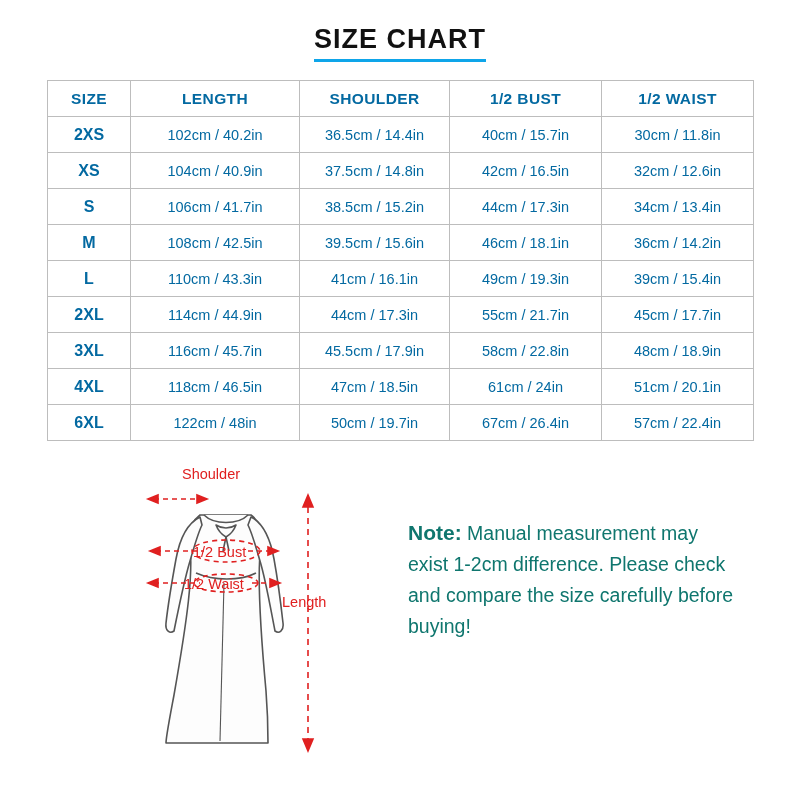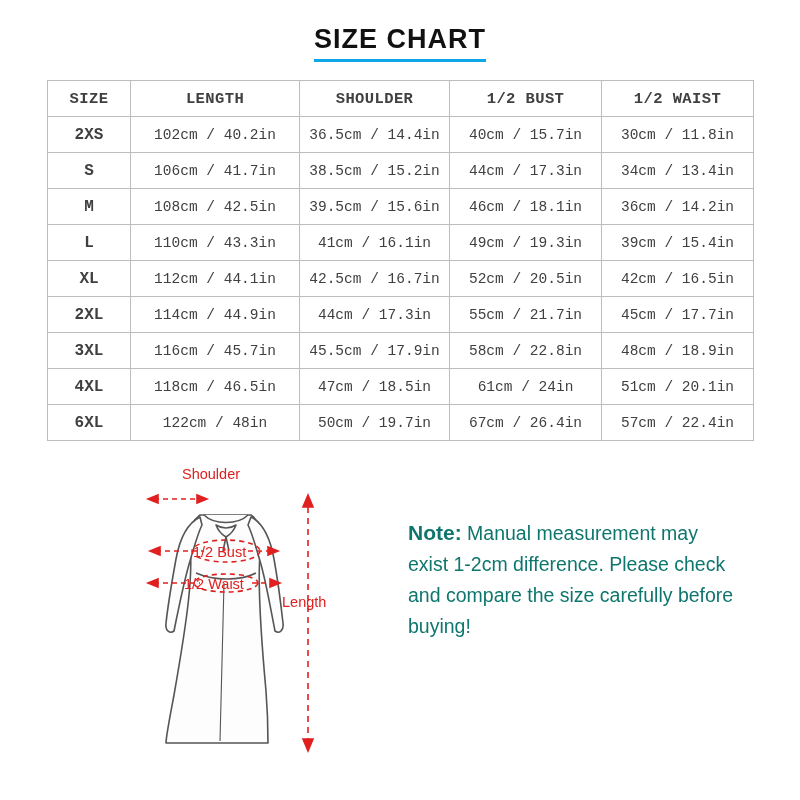--- a/index.html
+++ b/index.html
@@ -41,22 +41,21 @@
   }
   table.size-table {
     border-collapse: collapse;
     width: 100%;
     table-layout: fixed;
   }
   table.size-table th,
   table.size-table td {
     border: 1px solid #bdbdbd;
     text-align: center;
-    color: #404040;
-    font-family: Liberation Mono, monospace;
+    color: #0369a1;
   }
   table.size-table th {
     height: 33px;
     font-size: 15.5px;
     font-weight: bold;
     letter-spacing: 0.4px;
   }
   table.size-table td {
     height: 33px;
     font-size: 14.5px;
@@ -127,46 +126,46 @@
       </thead>
       <tbody>
         <tr>
           <td class="size-col">2XS</td>
           <td>102cm / 40.2in</td>
           <td>36.5cm / 14.4in</td>
           <td>40cm / 15.7in</td>
           <td>30cm / 11.8in</td>
         </tr>
         <tr>
+          <td class="size-col">XS</td>
+          <td>104cm / 40.9in</td>
+          <td>37.5cm / 14.8in</td>
+          <td>42cm / 16.5in</td>
+          <td>32cm / 12.6in</td>
+        </tr>
+        <tr>
           <td class="size-col">S</td>
           <td>106cm / 41.7in</td>
           <td>38.5cm / 15.2in</td>
           <td>44cm / 17.3in</td>
           <td>34cm / 13.4in</td>
         </tr>
         <tr>
           <td class="size-col">M</td>
           <td>108cm / 42.5in</td>
           <td>39.5cm / 15.6in</td>
           <td>46cm / 18.1in</td>
           <td>36cm / 14.2in</td>
         </tr>
         <tr>
           <td class="size-col">L</td>
           <td>110cm / 43.3in</td>
           <td>41cm / 16.1in</td>
           <td>49cm / 19.3in</td>
           <td>39cm / 15.4in</td>
-        </tr>
-        <tr>
-          <td class="size-col">XL</td>
-          <td>112cm / 44.1in</td>
-          <td>42.5cm / 16.7in</td>
-          <td>52cm / 20.5in</td>
-          <td>42cm / 16.5in</td>
         </tr>
         <tr>
           <td class="size-col">2XL</td>
           <td>114cm / 44.9in</td>
           <td>44cm / 17.3in</td>
           <td>55cm / 21.7in</td>
           <td>45cm / 17.7in</td>
         </tr>
         <tr>
           <td class="size-col">3XL</td>

